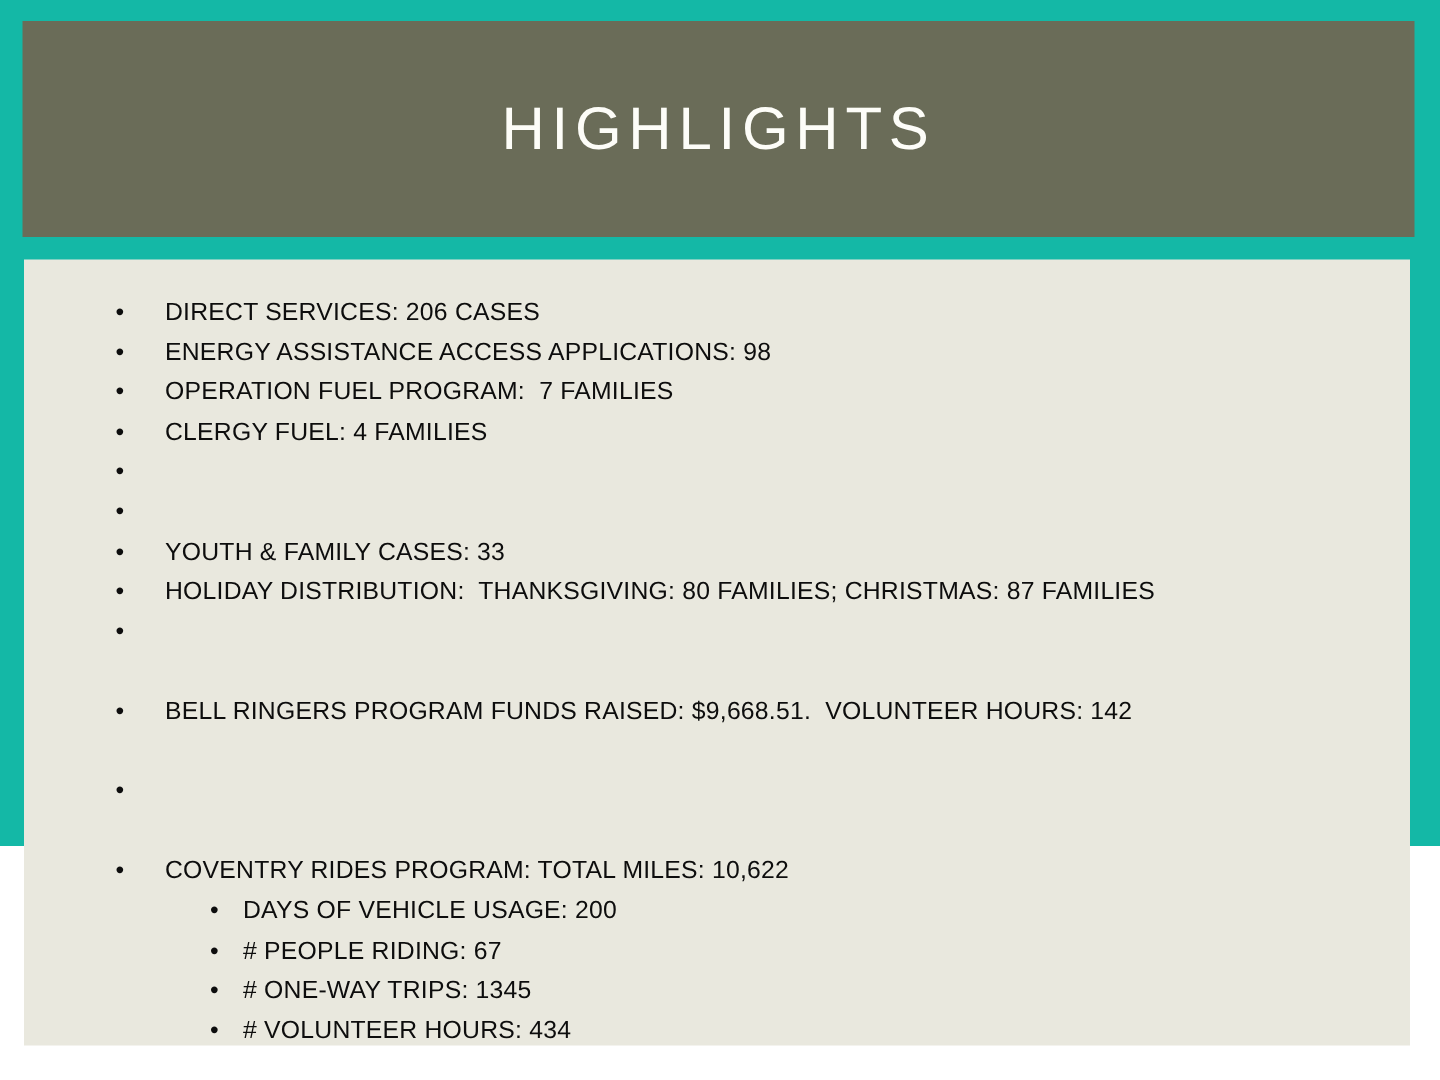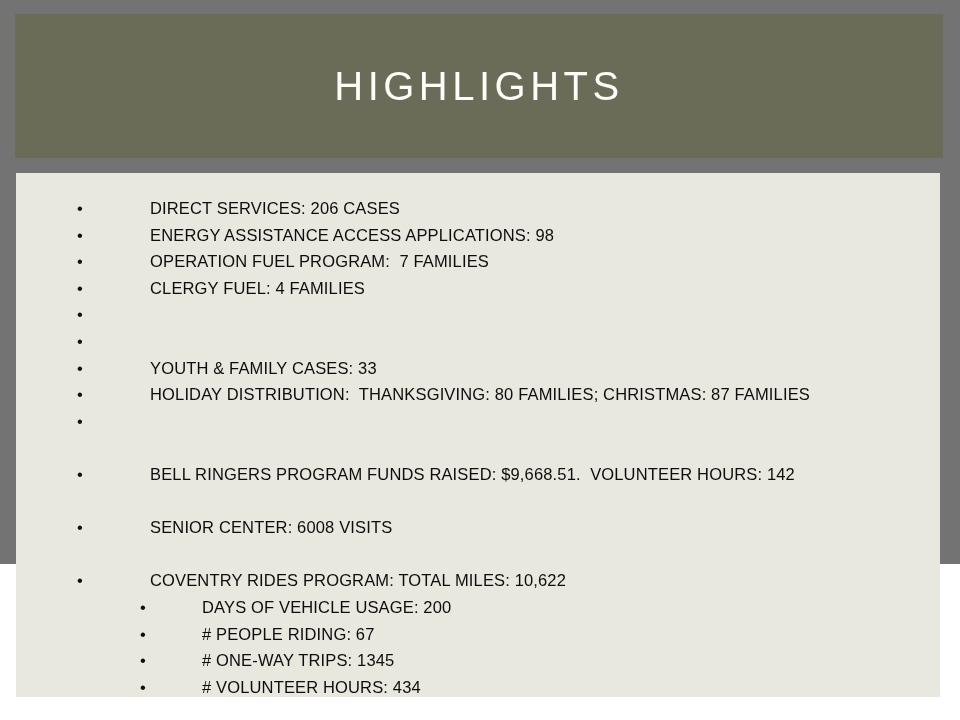--- a/index.html
+++ b/index.html
@@ -11,21 +11,21 @@
     width: 960px;
     height: 720px;
     overflow: hidden;
     font-family: "Liberation Sans", sans-serif;
   }
 
   .slide {
     position: relative;
     width: 960px;
     height: 564px;
-    background: #737373;
+    background: #14b8a6;
   }
 
   
   .title-band {
     position: absolute;
     left: 15px;
     top: 14px;
     width: 928px;
     height: 144px;
     background: #6a6c58;
@@ -97,21 +97,20 @@
     width: 22px;
     flex: 0 0 22px;
     font-size: 16.5px;
     line-height: 26.6px;
     color: #0d0d0d;
   }
 
   .bullet-label {
     font-weight: 400;
     letter-spacing: 0.15px;
-    margin-left: 40px;
   }
 
   
   .spacer {
     height: 26.6px;
   }
 </style>
 </head>
 <body>
 
@@ -128,21 +127,21 @@
         <li class="bullet-item level-1"><span class="bullet-marker">•</span><span class="bullet-label">OPERATION FUEL PROGRAM:  7 FAMILIES</span></li>
         <li class="bullet-item level-1"><span class="bullet-marker">•</span><span class="bullet-label">CLERGY FUEL: 4 FAMILIES</span></li>
         <li class="bullet-item level-1"><span class="bullet-marker">•</span></li>
         <li class="bullet-item level-1"><span class="bullet-marker">•</span></li>
         <li class="bullet-item level-1"><span class="bullet-marker">•</span><span class="bullet-label">YOUTH &amp; FAMILY CASES: 33</span></li>
         <li class="bullet-item level-1"><span class="bullet-marker">•</span><span class="bullet-label">HOLIDAY DISTRIBUTION:  THANKSGIVING: 80 FAMILIES; CHRISTMAS: 87 FAMILIES</span></li>
         <li class="bullet-item level-1"><span class="bullet-marker">•</span></li>
         <li class="spacer"></li>
         <li class="bullet-item level-1"><span class="bullet-marker">•</span><span class="bullet-label">BELL RINGERS PROGRAM FUNDS RAISED: $9,668.51.  VOLUNTEER HOURS: 142</span></li>
         <li class="spacer"></li>
-        <li class="bullet-item level-1"><span class="bullet-marker">•</span><span class="bullet-label">SENIOR CENTER: 6008 VISITS</span></li>
+        <li class="bullet-item level-1"><span class="bullet-marker">•</span></li>
         <li class="spacer"></li>
         <li class="bullet-item level-1"><span class="bullet-marker">•</span><span class="bullet-label">COVENTRY RIDES PROGRAM: TOTAL MILES: 10,622</span></li>
         <li class="bullet-item level-2"><span class="bullet-marker">•</span><span class="bullet-label">DAYS OF VEHICLE USAGE: 200</span></li>
         <li class="bullet-item level-2"><span class="bullet-marker">•</span><span class="bullet-label"># PEOPLE RIDING: 67</span></li>
         <li class="bullet-item level-2"><span class="bullet-marker">•</span><span class="bullet-label"># ONE-WAY TRIPS: 1345</span></li>
         <li class="bullet-item level-2"><span class="bullet-marker">•</span><span class="bullet-label"># VOLUNTEER HOURS: 434</span></li>
       </ul>
   </div>
 
 </div>

